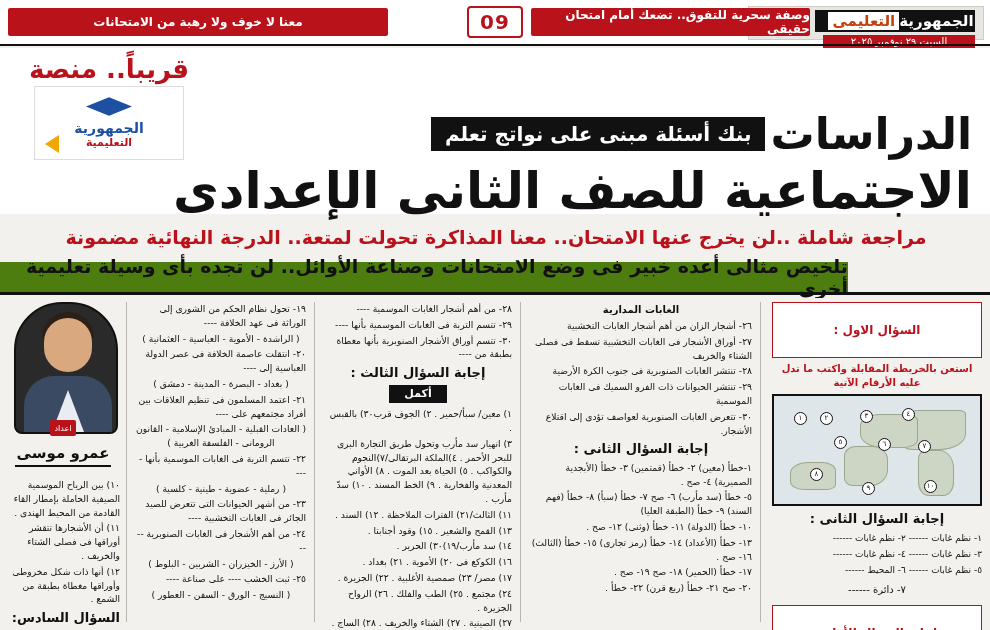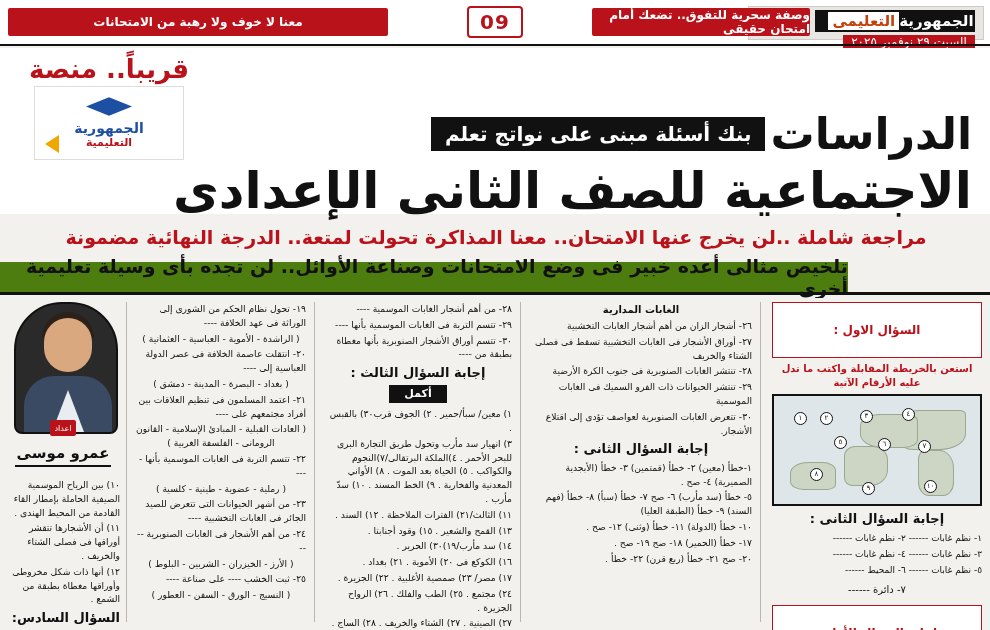--- a/index.html
+++ b/index.html
@@ -19,25 +19,25 @@
     position:absolute; top:6px; right:6px; width:236px; height:34px;
     background:#e8e6e2; border:1px solid #cfccc6;
   }
   .logo-box {
     position:absolute; top:3px; right:8px; width:160px; height:22px;
     background:#111; color:#fff; display:flex; align-items:center; justify-content:center;
     font-weight:bold; font-size:15px; letter-spacing:1px;
   }
   .logo-word2 { color:#c2410c; background:#fff; padding:0 4px; margin-left:12px; }
   .date-strip {
-    position:absolute; top:28px; right:8px; width:132px; height:13px;
-    background:#b9121b; color:#fff; font-size:12px; display:flex; align-items:center; justify-content:center;
+    position:absolute; top:28px; right:8px; width:152px; height:13px;
+    background:#b9121b; color:#fff; font-size:10px; display:flex; align-items:center; justify-content:center;
   }
   .top-banner-red {
-    position:absolute; top:8px; right:180px; width:218px; height:28px;
+    position:absolute; top:8px; right:180px; width:279px; height:28px;
     background:#b9121b; color:#fff; font-size:12px; font-weight:bold;
     display:flex; align-items:center; justify-content:center; border-radius:2px;
   }
   .num-badge {
     position:absolute; top:6px; left:0; right:0; margin:auto; width:56px; height:32px;
     border:2px solid #b9121b; border-radius:4px; background:#fff;
     display:flex; align-items:center; justify-content:center;
     font-size:20px; font-weight:bold; color:#b9121b; letter-spacing:1px;
   }
   .top-banner-left {
@@ -236,20 +236,21 @@
       <p style="text-align:center;font-weight:bold;font-size:10px">الغابات المدارية</p>
       <p>٢٦- أشجار الزان من أهم أشجار الغابات التخشبية</p>
       <p>٢٧- أوراق الأشجار فى الغابات التخشبية تسقط فى فصلى الشتاء والخريف</p>
       <p>٢٨- تنتشر الغابات الصنوبرية فى جنوب الكرة الأرضية</p>
       <p>٢٩- تنتشر الحيوانات ذات الفرو السميك فى الغابات الموسمية</p>
       <p>٣٠- تتعرض الغابات الصنوبرية لعواصف تؤدى إلى اقتلاع الأشجار.</p>
       <p class="ans-head">إجابة السؤال الثانى :</p>
       <p>١-خطأ (معين)  ٢- خطأ (قمتمين)  ٣- خطأ (الأبجدية الصميرية)  ٤- صح .</p>
       <p>٥- خطأ (سد مأرب)  ٦- صح  ٧- خطأ (سبأ)  ٨- خطأ (فهم السند)  ٩- خطأ (الطبقة العليا)</p>
       <p>١٠- خطأ (الدولة)  ١١- خطأ (وثنى)  ١٢- صح .</p>
+      <p>١٣- خطأ (الأعداد)  ١٤- خطأ (رمز تجارى)  ١٥- خطأ (الثالث)  ١٦- صح .</p>
       <p>١٧- خطأ (الحمير)  ١٨- صح  ١٩- صح .</p>
       <p>٢٠- صح  ٢١- خطأ (ربع قرن)  ٢٢- خطأ .</p>
     </div>
 
     <div class="vline" style="top:4px; left:760px; height:320px;"></div>
 
     <div class="rp">
       <div class="redbox">السؤال الاول :</div>
       <div class="redtext">استعن بالخريطة المقابلة واكتب ما تدل عليه الأرقام الآتية</div>
 

